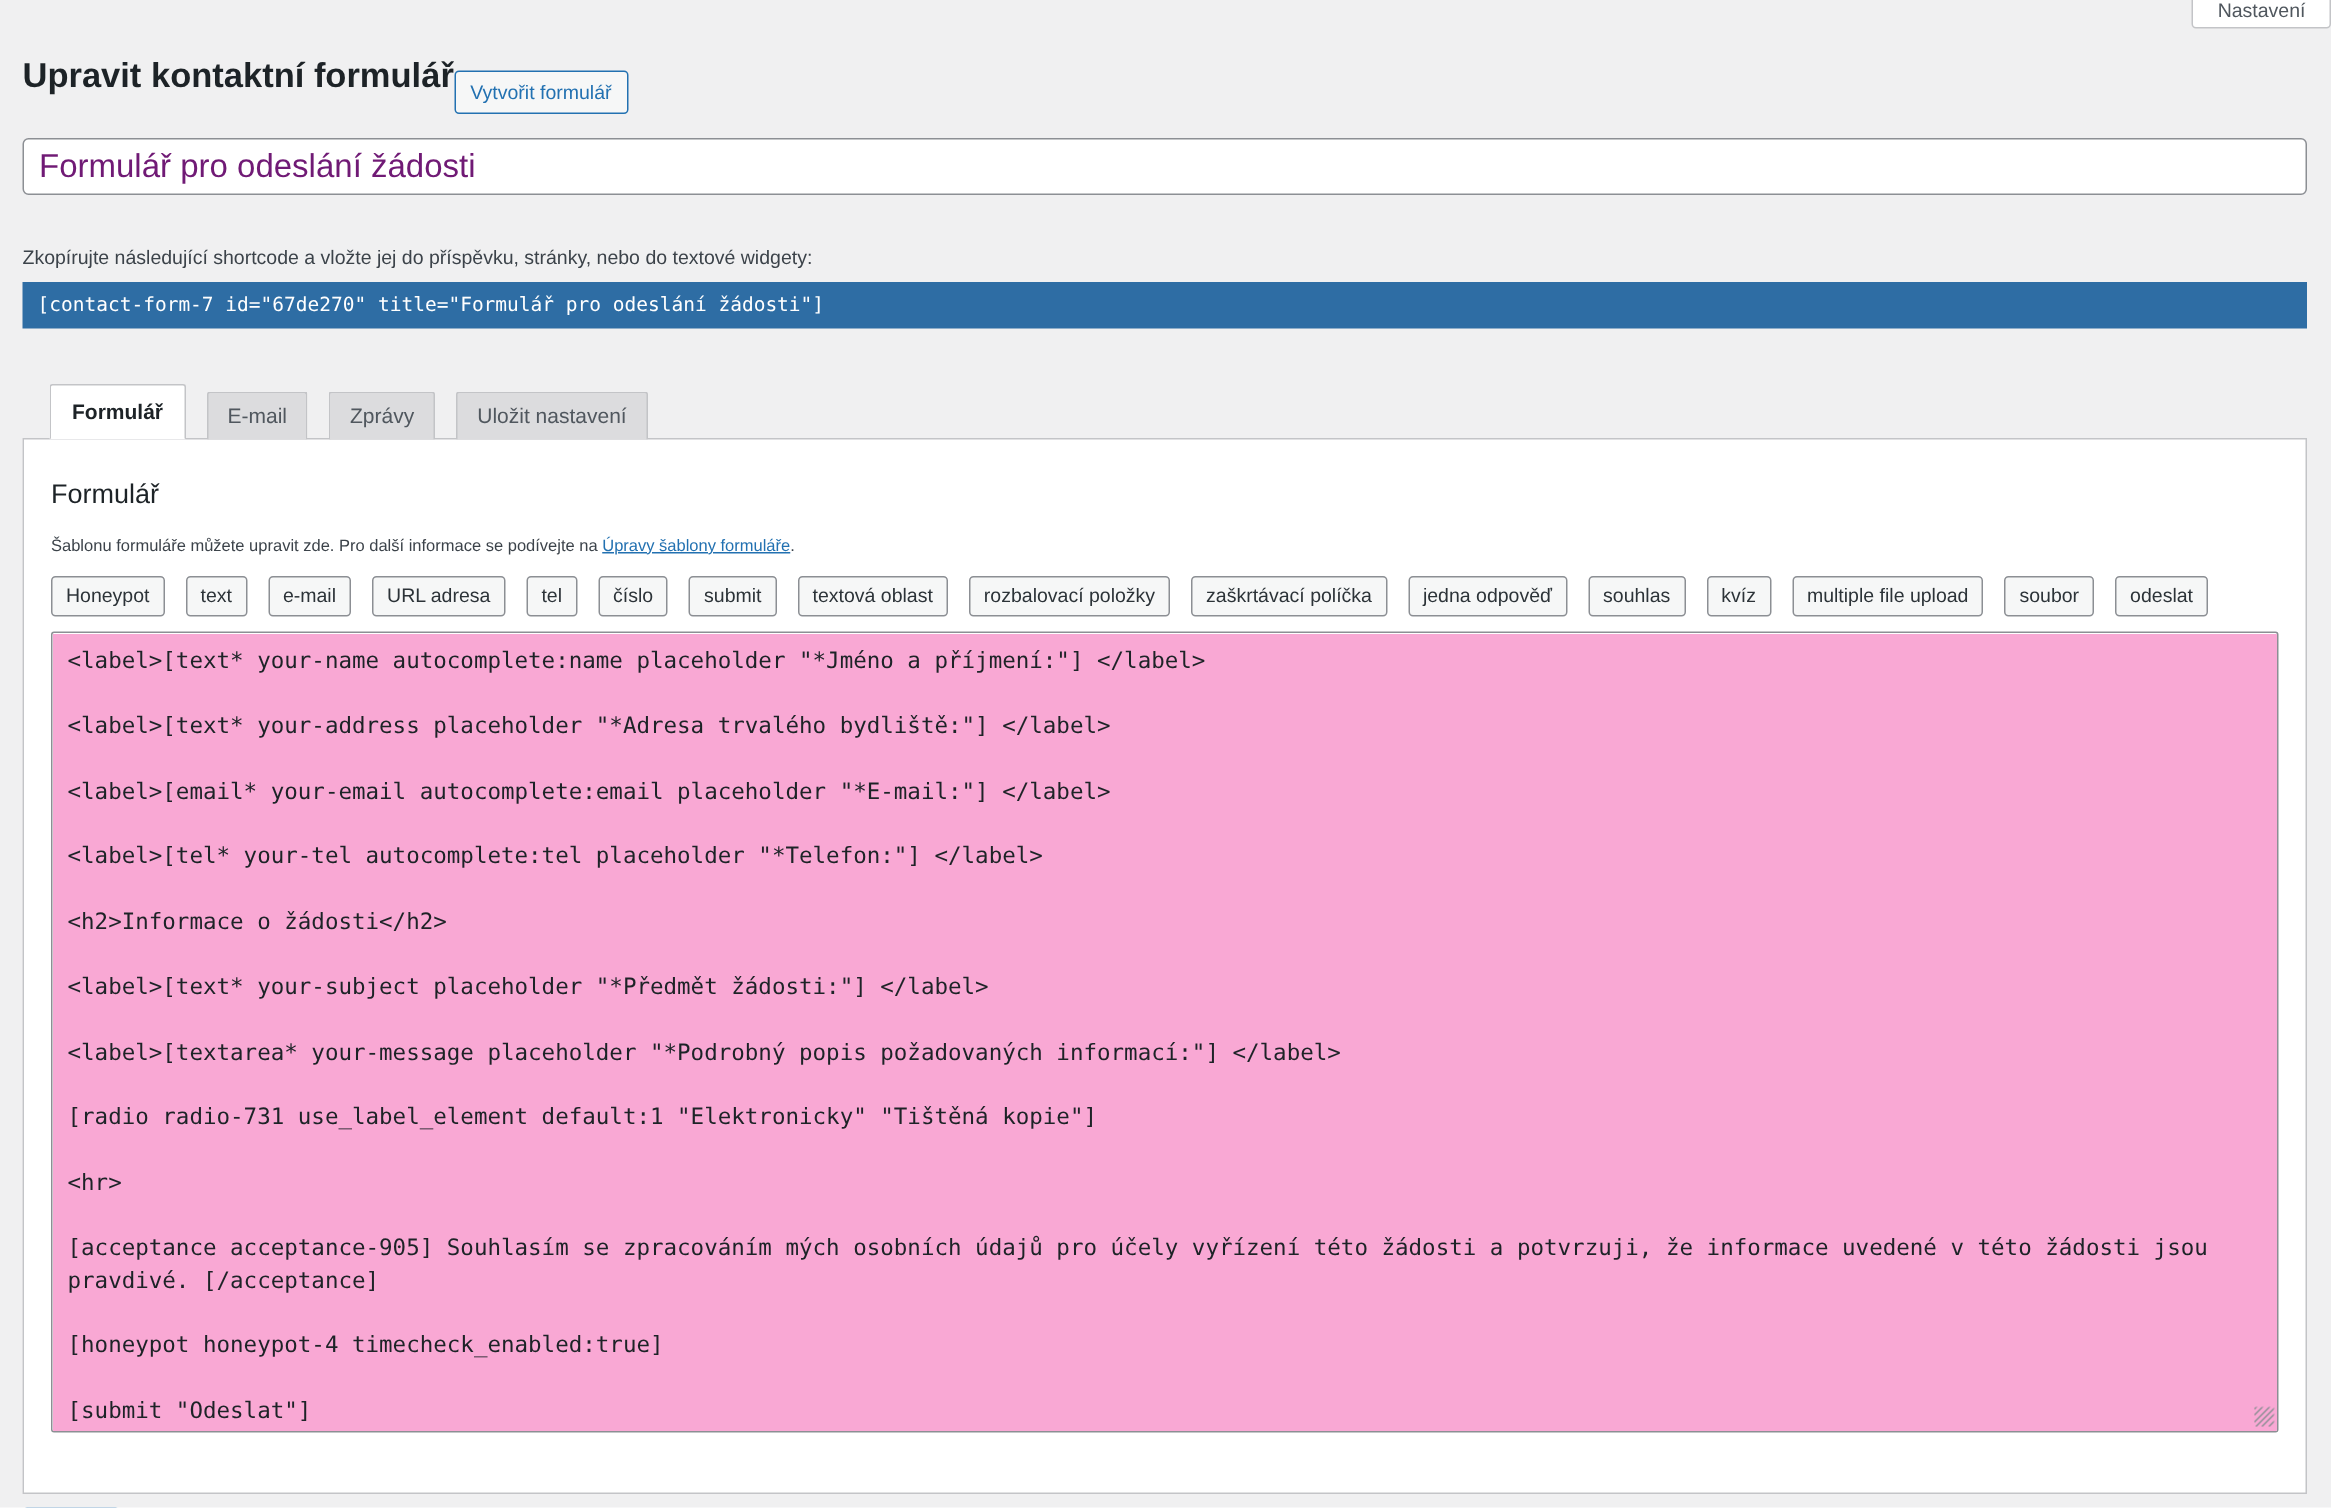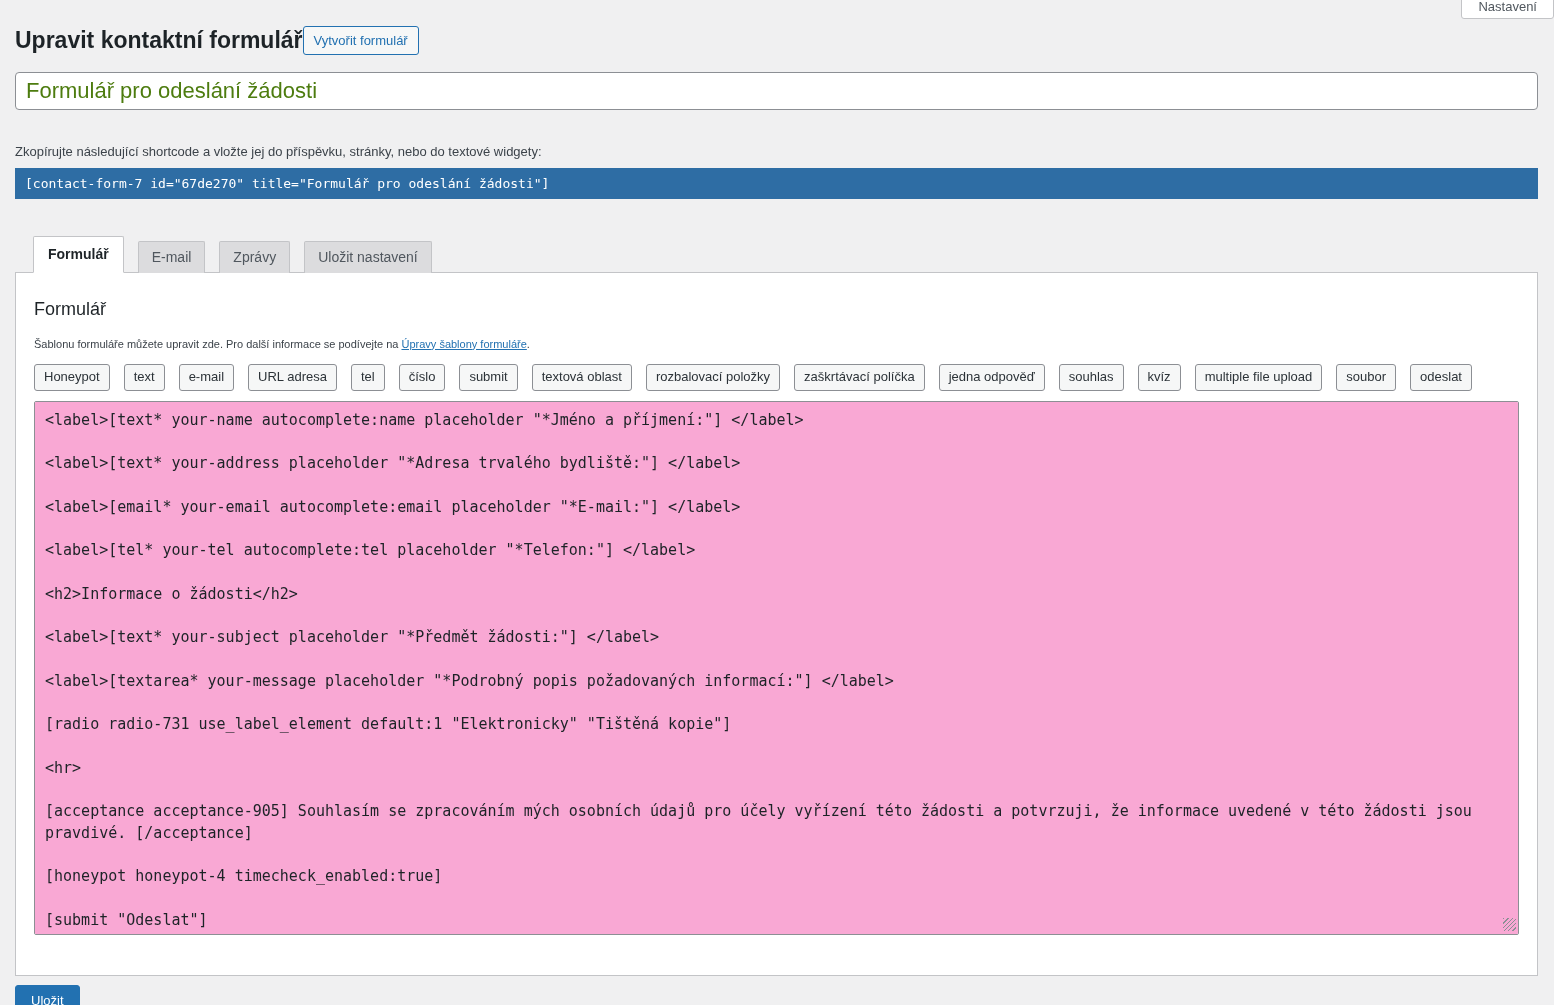--- a/index.html
+++ b/index.html
@@ -20,26 +20,26 @@
     padding: 10px 16px 4px 16px; font-size: 13px; color: #50575e;
     border-radius: 0 0 3px 3px; cursor: pointer;
   }
 
   .page-header { display: flex; align-items: center; margin-top: 2px; }
   h1.page-title { font-size: 23px; font-weight: 600; color: #1d2327; line-height: 1.3; }
   .add-new-btn {
     font-size: 13px; line-height: 1; padding: 7px 10px;
     color: var(--accent, #2271b1); background: #f6f7f7;
     border: 1px solid var(--accent, #2271b1); border-radius: 3px;
-    cursor: pointer; text-decoration: none; font-family: inherit;
+    cursor: pointer; text-decoration: none; font-family: inherit; margin-top: 21px;
   }
 
   .title-input {
     display: block; width: 100%; margin-top: 16px;
-    font-size: 22px; font-family: inherit; color: #4d7c0f;
+    font-size: 22px; font-family: inherit; color: #701a75;
     padding: 4px 10px; height: 38px;
     background: #fff; border: 1px solid #8c8f94; border-radius: 4px;
   }
 
   .shortcode-hint { font-size: 13px; color: #3c434a; margin-top: 34px; }
 
   .shortcode-bar {
     display: block; width: 100%; margin-top: 9px;
     background: var(--shortcode_bg, #2e6da4); color: #fff;
     font-family: "DejaVu Sans Mono", monospace; font-size: 13px;

